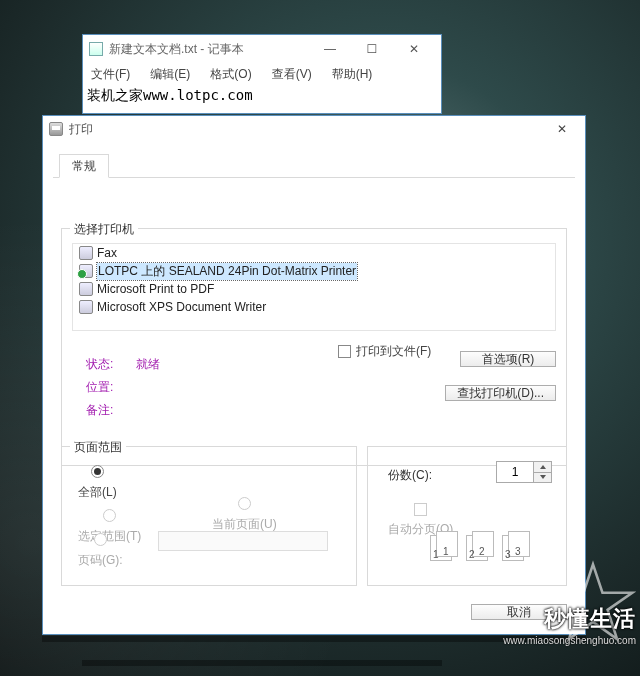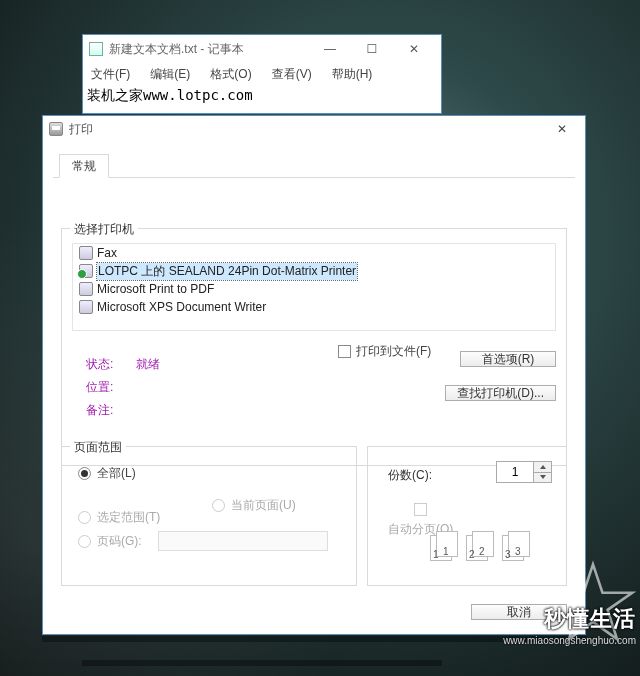--- a/index.html
+++ b/index.html
@@ -78,21 +78,21 @@
   .chk .box { width:13px;height:13px;border:1px solid #888;background:#fff;}
   .chk-print2file { position:absolute; left:276px; top:114px;}
 
   .btn { height:16px; min-width:96px; padding:0 11px; border:1px solid #adadad; background:linear-gradient(#fdfdfd,#ececec);
          display:flex; align-items:center; justify-content:center; color:#333; }
   .btn.focus { border-color:#5a9fe0; box-shadow:0 0 0 1px #8fc3ef inset;}
   .btn-pref  { position:absolute; right:10px; top:122px;}
   .btn-find  { position:absolute; right:10px; top:156px;}
 
   .g-range  { left:8px; top:294px; width:296px; height:140px;}
-  .radio { display:flex; align-items:center; gap:6px; color:#444;}
+  .radio { display:flex; align-items:center; gap:6px; color:#444;flex-direction:column;}
   .radio.dis { color:#aaa;}
   .radio .dot { width:13px;height:13px;border:1px solid #888;border-radius:50%;background:#fff;display:flex;align-items:center;justify-content:center;}
   .radio.dis .dot{border-color:#ccc;}
   .radio .dot.checked::after{content:"";width:7px;height:7px;border-radius:50%;background:#333;}
   .r-all { position:absolute; left:16px; top:18px;}
   .r-sel { position:absolute; left:16px; top:50px;margin-top:12px;}
   .r-cur { position:absolute; left:150px; top:50px;}
   .r-pg  { position:absolute; left:16px; top:86px;}
   .pg-input { position:absolute; left:96px; top:84px; width:170px; height:20px; border:1px solid #ddd; background:#fafafa;}
 

